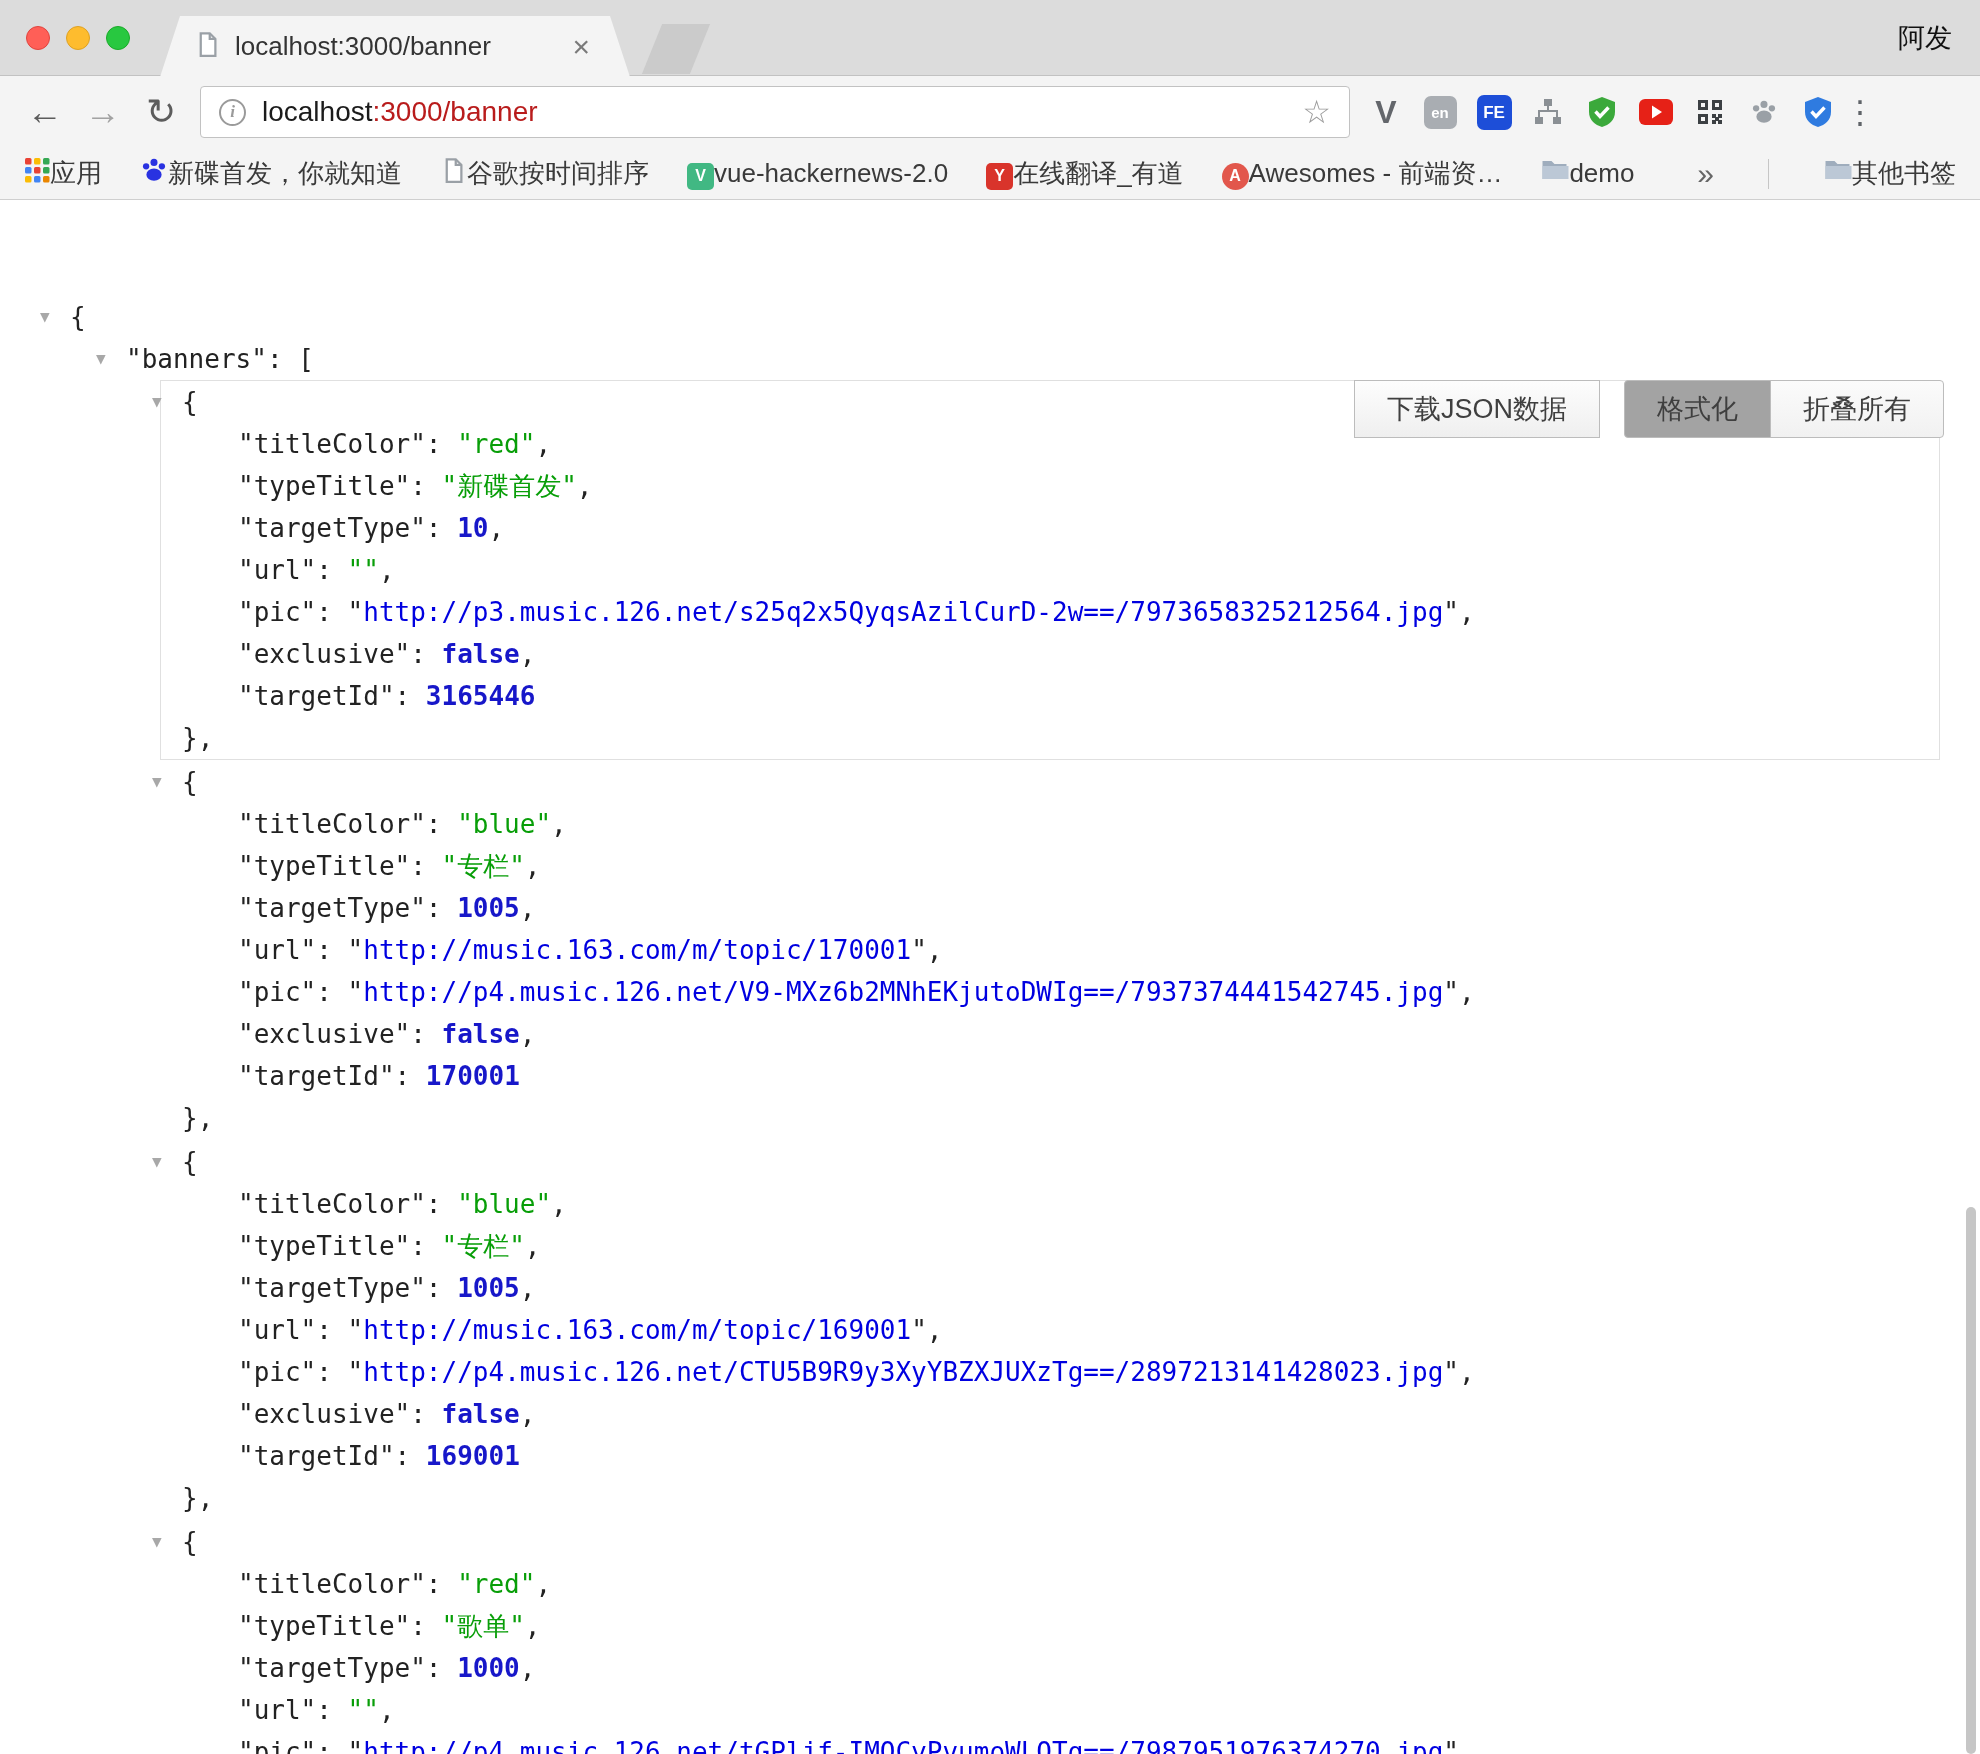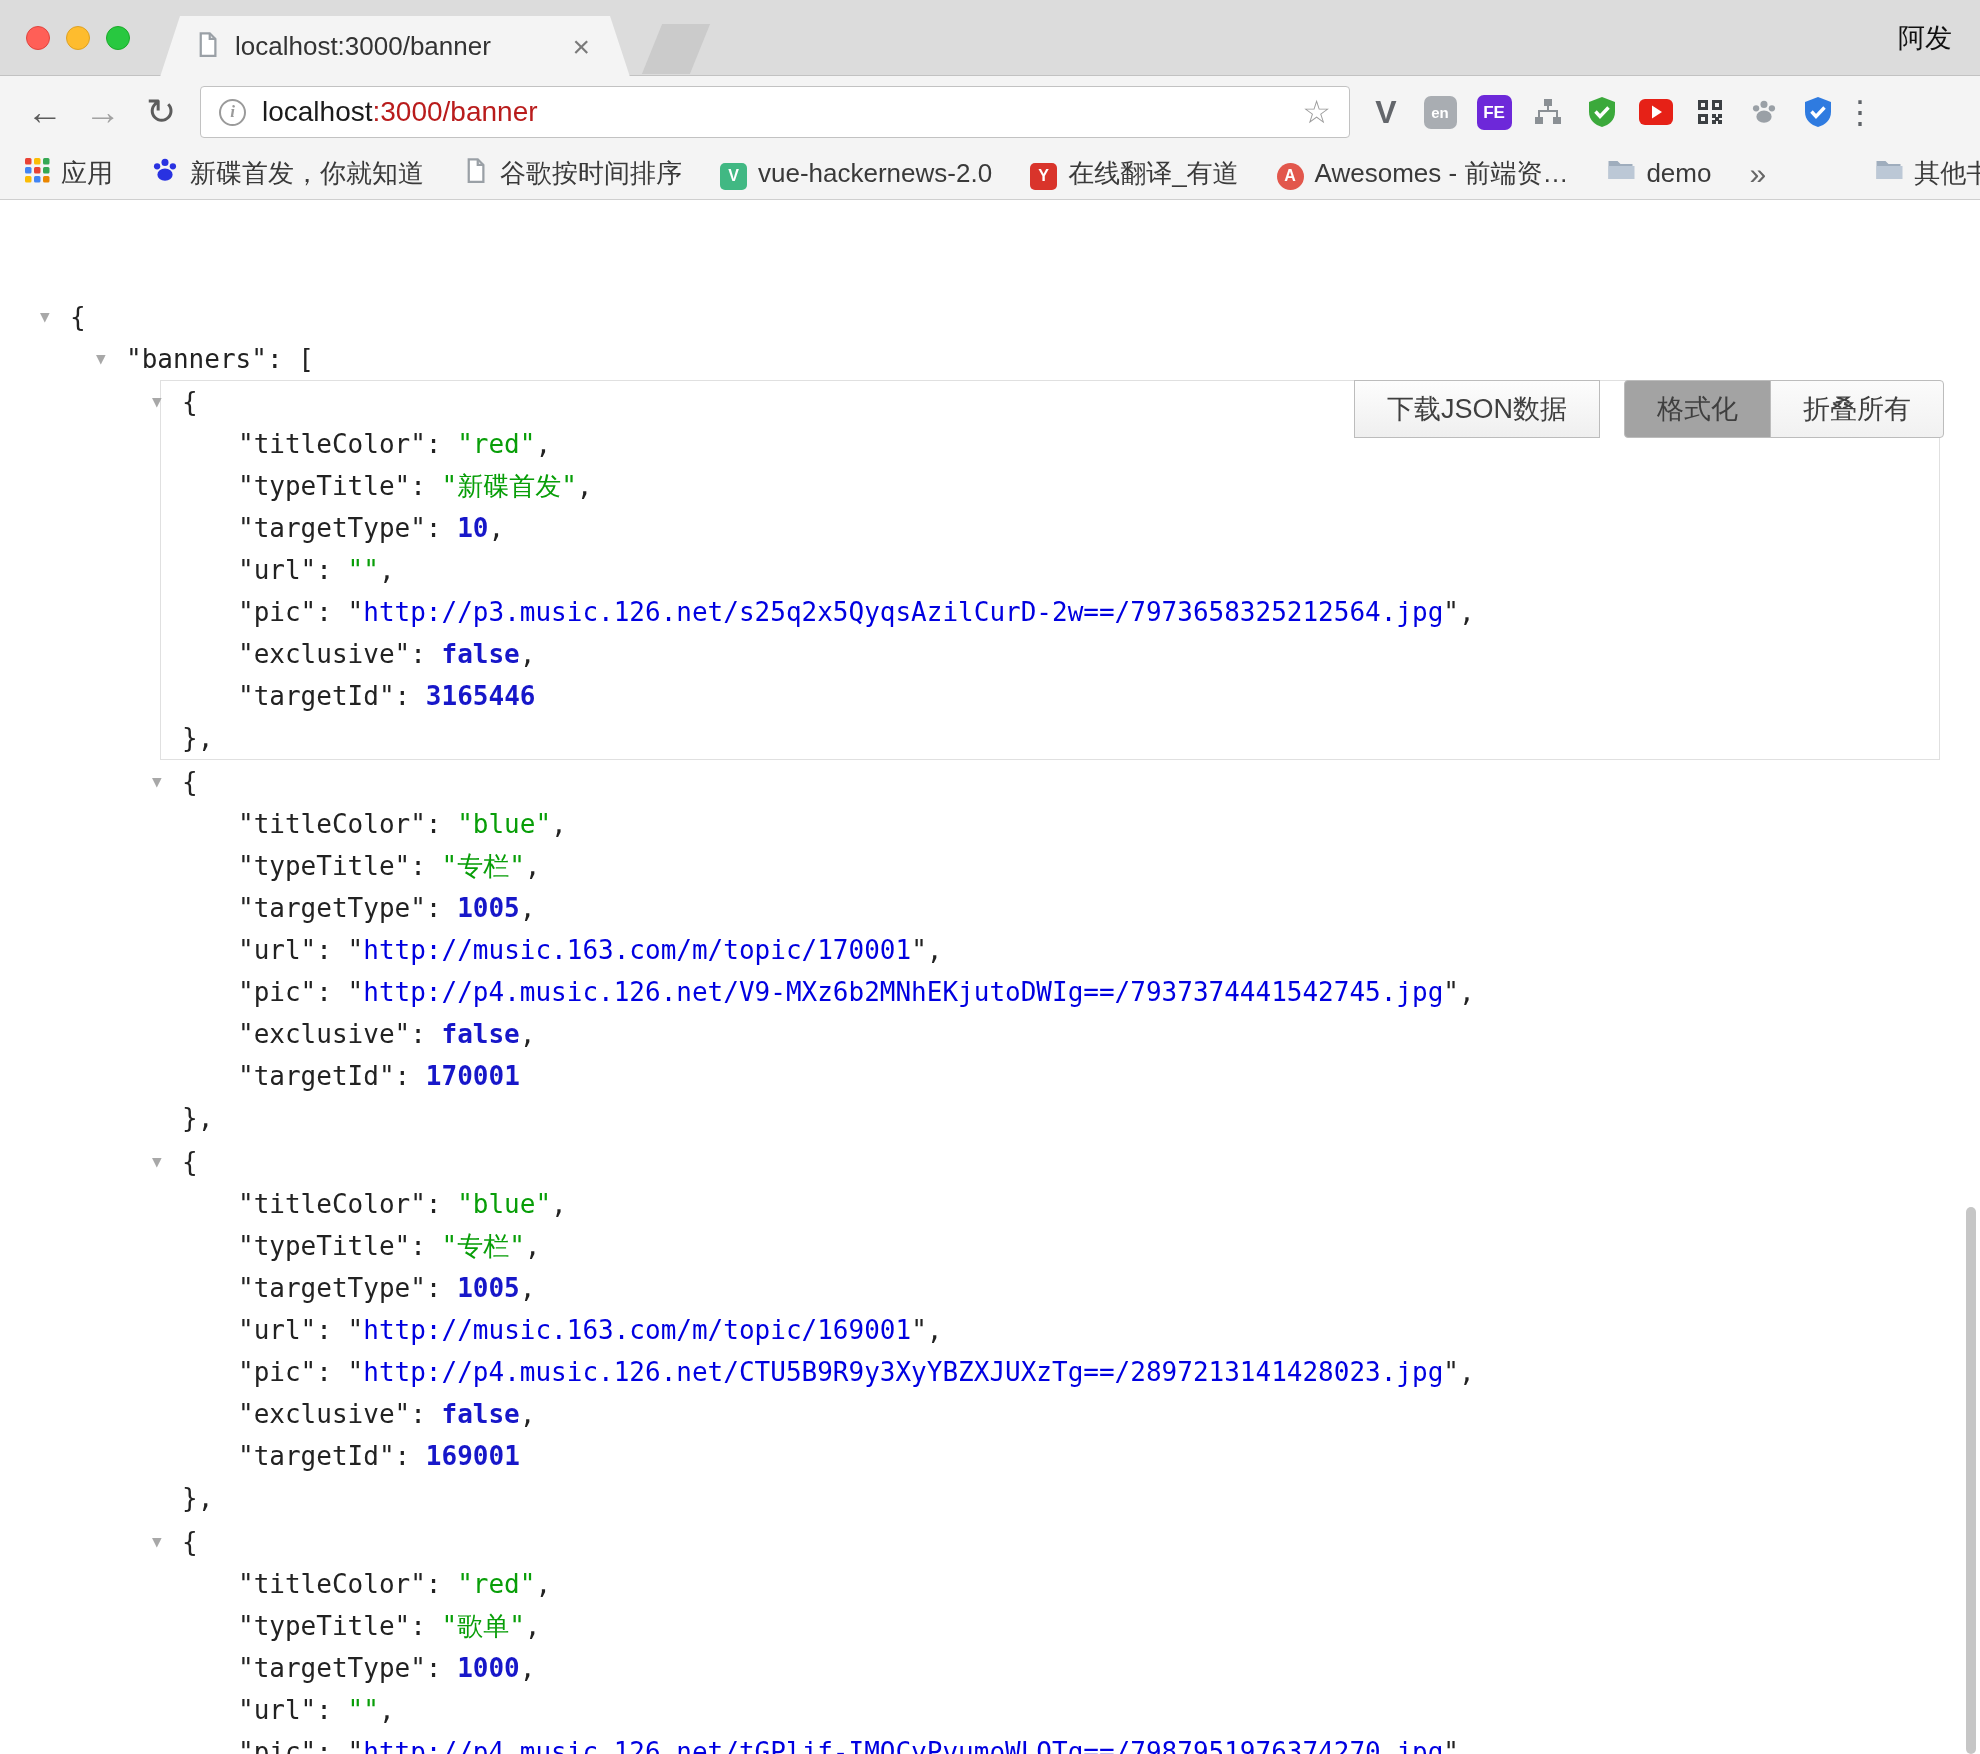--- a/index.html
+++ b/index.html
@@ -37,28 +37,28 @@
   .url { font-size:28px; white-space:nowrap; }
   .url .host { color:#1b1b1b; }
   .url .path { color:#b91c1c; }
   .star { margin-left:auto; font-size:32px; color:#9b9b9b; cursor:pointer; }
 
   .exts { display:flex; align-items:center; margin-left:16px; gap:14px; }
   .ext { width:40px; height:40px; display:flex; align-items:center; justify-content:center; cursor:pointer; }
   .x-v  { font:bold 32px "Liberation Sans", sans-serif; color:#63666b; }
   .x-tr { display:inline-flex; width:33px; height:33px; border-radius:7px; background:#a9adb2; color:#fff;
           font:bold 15px/1 "Liberation Sans", sans-serif; align-items:center; justify-content:center; }
-  .x-fe { display:inline-flex; width:35px; height:35px; border-radius:7px; background:#6d28d9; color:#fff;
+  .x-fe { display:inline-flex; width:35px; height:35px; border-radius:7px; background:#1d4ed8; color:#fff;
           font:bold 17px/1 "Liberation Sans", sans-serif; align-items:center; justify-content:center; }
   .menu-dots { font-size:32px; color:#5f6368; width:36px; text-align:center; cursor:pointer; margin-left:4px; }
 
   
   .bookmarks { height:52px; background:#f4f4f4; border-bottom:1px solid #cfcfcf;
                display:flex; align-items:center; padding:0 24px; gap:38px; }
-  .bm { display:flex; align-items:center; gap:11px; font-size:26px; color:#3a3a3a; cursor:pointer; white-space:nowrap; }
+  .bm { display:flex; align-items:center; font-size:26px; color:#3a3a3a; cursor:pointer; white-space:nowrap; }
   .bm-badge { display:inline-flex; width:27px; height:27px; align-items:center; justify-content:center;
               color:#fff; font:bold 16px "Liberation Sans", sans-serif; border-radius:5px; }
   .bm-badge.round { border-radius:50%; }
   .chevron { margin-left:auto; font-size:30px; color:#666; cursor:pointer; }
   .vdiv { width:1px; height:30px; background:#c6c6c6; margin:0 16px; }
 
   
   .content { position:relative; height:1554px; background:#fff; }
   .actions { position:absolute; top:84px; right:36px; display:flex; gap:24px; z-index:3; }
   .btn { height:58px; padding:0 32px; font-size:27px; color:#3f3f3f; display:flex; align-items:center;

